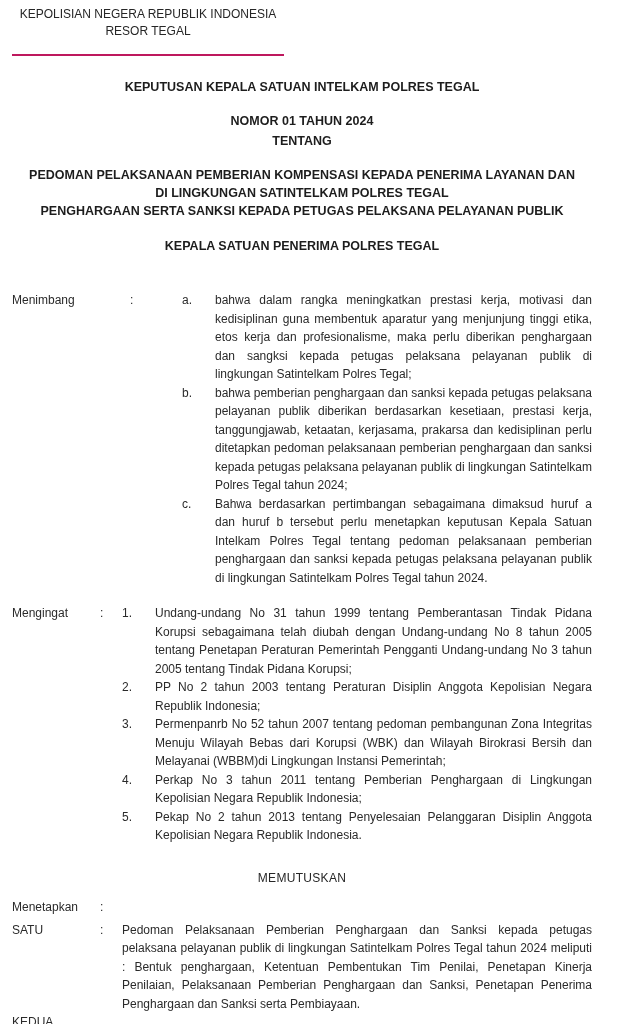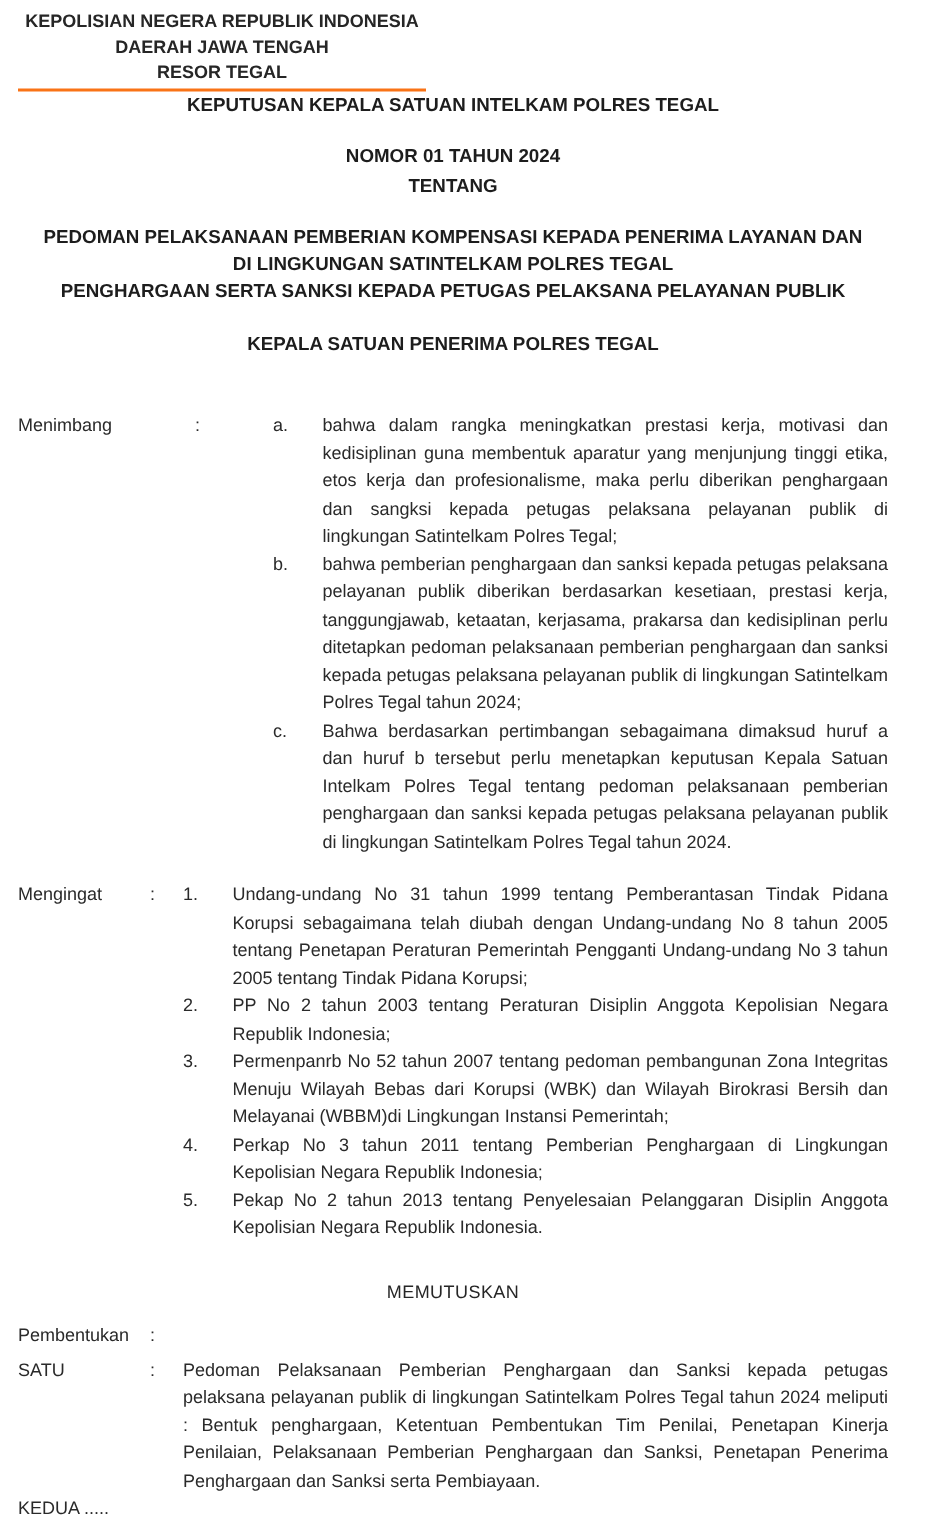--- a/index.html
+++ b/index.html
@@ -14,27 +14,26 @@
     padding:6px 28px 0 12px;
     overflow:hidden;
   }
   
   .letterhead{
     width:272px;
     text-align:center;
     line-height:17px;
     font-size:12px;
     color:#262626;
-    border-bottom:2px solid #f97316;
-    padding-bottom:2px;
-    font-weight:bold;
+    border-bottom:2px solid #be185d;
+    padding-bottom:14px;
   }
   
   .tb{ text-align:center; font-weight:bold; color:#1d1d1d; font-size:12.5px; line-height:18px; }
-  .t-keputusan{ }
+  .t-keputusan{ margin-top:22px; }
   .t-nomor{ margin-top:16px; }
   .t-tentang{ margin-top:2px; }
   .t-subject{ margin-top:16px; }
   .t-issuer{ margin-top:17px; }
   
   .clause{
     display:grid;
     grid-template-columns:88px 22px 1fr;
     align-items:start;
     line-height:18.5px;
@@ -66,21 +65,20 @@
     color:#2a2a2a;
   }
 </style>
 </head>
 <body>
 
 <div class="page">
 
   <div class="letterhead">
     <div>KEPOLISIAN NEGERA REPUBLIK INDONESIA</div>
-    <div>DAERAH JAWA TENGAH</div>
     <div>RESOR TEGAL</div>
   </div>
 
   <div class="tb t-keputusan">KEPUTUSAN KEPALA SATUAN INTELKAM POLRES TEGAL</div>
   <div class="tb t-nomor">NOMOR 01 TAHUN 2024</div>
   <div class="tb t-tentang">TENTANG</div>
 
   <div class="tb t-subject">
     <div>PEDOMAN PELAKSANAAN PEMBERIAN KOMPENSASI KEPADA PENERIMA LAYANAN DAN</div>
     <div>DI LINGKUNGAN SATINTELKAM POLRES TEGAL</div>
@@ -131,21 +129,21 @@
       <div class="item">
         <div class="marker">5.</div>
         <div class="itext">Pekap No 2 tahun 2013 tentang Penyelesaian Pelanggaran Disiplin Anggota Kepolisian Negara Republik Indonesia.</div>
       </div>
     </div>
   </div>
 
   <div class="memutuskan">MEMUTUSKAN</div>
 
   <div class="clause c-menetapkan">
-    <div class="clabel">Pembentukan</div>
+    <div class="clabel">Menetapkan</div>
     <div class="ccolon">:</div>
     <div></div>
   </div>
 
   <div class="clause c-satu">
     <div class="clabel">SATU</div>
     <div class="ccolon">:</div>
     <div class="satu-text">Pedoman Pelaksanaan Pemberian Penghargaan dan Sanksi kepada petugas pelaksana pelayanan publik di lingkungan Satintelkam Polres Tegal tahun 2024 meliputi : Bentuk penghargaan, Ketentuan Pembentukan Tim Penilai, Penetapan Kinerja Penilaian, Pelaksanaan Pemberian Penghargaan dan Sanksi, Penetapan Penerima Penghargaan dan Sanksi serta Pembiayaan.</div>
   </div>
 

